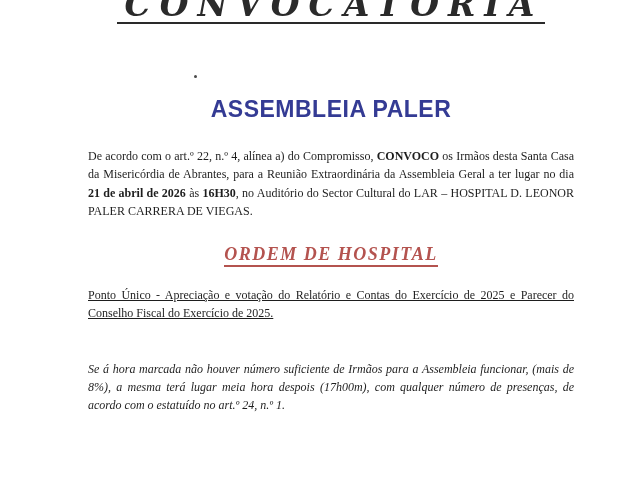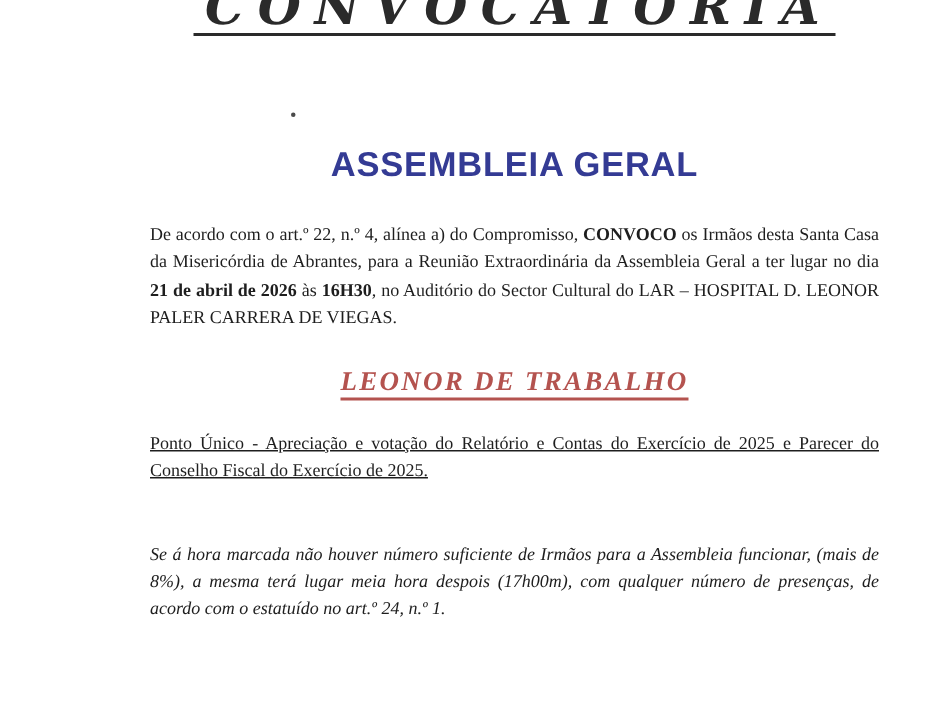--- a/index.html
+++ b/index.html
@@ -10,21 +10,21 @@
     width: 625px;
     height: 480px;
     background: #ffffff;
     overflow: hidden;
     position: relative;
     font-family: "Liberation Serif", serif;
     color: var(--ink, #1e1e1e);
   }
   .content {
     position: absolute;
-    left: 100px;
+    left: 88px;
     top: 0;
     width: 486px;
   }
   .title-wrap {
     text-align: center;
     margin-top: -12px;
   }
   .doc-title {
     display: inline-block;
     font-family: "DejaVu Serif", serif;
@@ -91,25 +91,25 @@
 <body>
 
 <div class="speck"></div>
 
 <div class="content">
 
   <div class="title-wrap">
     <span class="doc-title">CONVOCATÓRIA</span>
   </div>
 
-  <div class="assembly-heading">ASSEMBLEIA GERAL</div>
+  <div class="assembly-heading">ASSEMBLEIA PALER</div>
 
   <p class="para p1"><span>De acordo com o art.º 22, n.º 4, alínea a) do Compromisso, </span><span class="b">CONVOCO</span><span> os Irmãos desta Santa Casa da Misericórdia de Abrantes, para a Reunião Extraordinária da Assembleia Geral a ter lugar no dia </span><span class="b">21 de abril de 2026</span><span> às </span><span class="b">16H30</span><span>, no Auditório do Sector Cultural do LAR – HOSPITAL D. LEONOR PALER CARRERA DE VIEGAS.</span></p>
 
   <div class="ordem-wrap">
-    <span class="order-heading">LEONOR DE TRABALHO</span>
+    <span class="order-heading">ORDEM DE HOSPITAL</span>
   </div>
 
   <p class="para p2">Ponto Único - Apreciação e votação do Relatório e Contas do Exercício de 2025 e Parecer do Conselho Fiscal do Exercício de 2025.</p>
 
   <p class="para p3">Se á hora marcada não houver número suficiente de Irmãos para a Assembleia funcionar, (mais de 8%), a mesma terá lugar meia hora despois (17h00m), com qualquer número de presenças, de acordo com o estatuído no art.º 24, n.º 1.</p>
 
 </div>
 
 </body></html>

